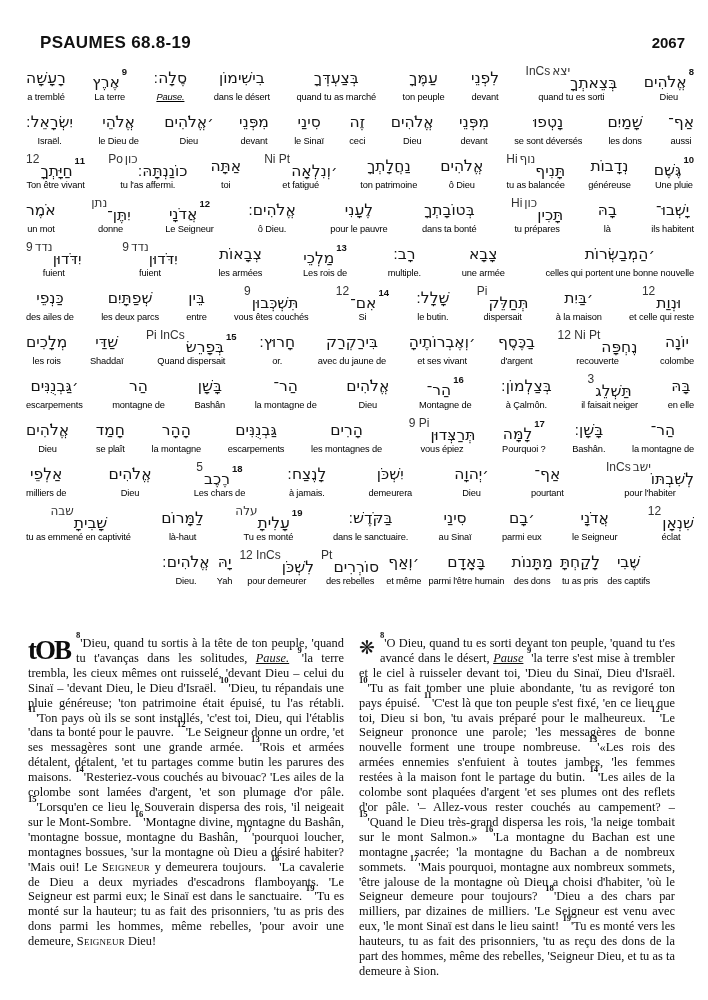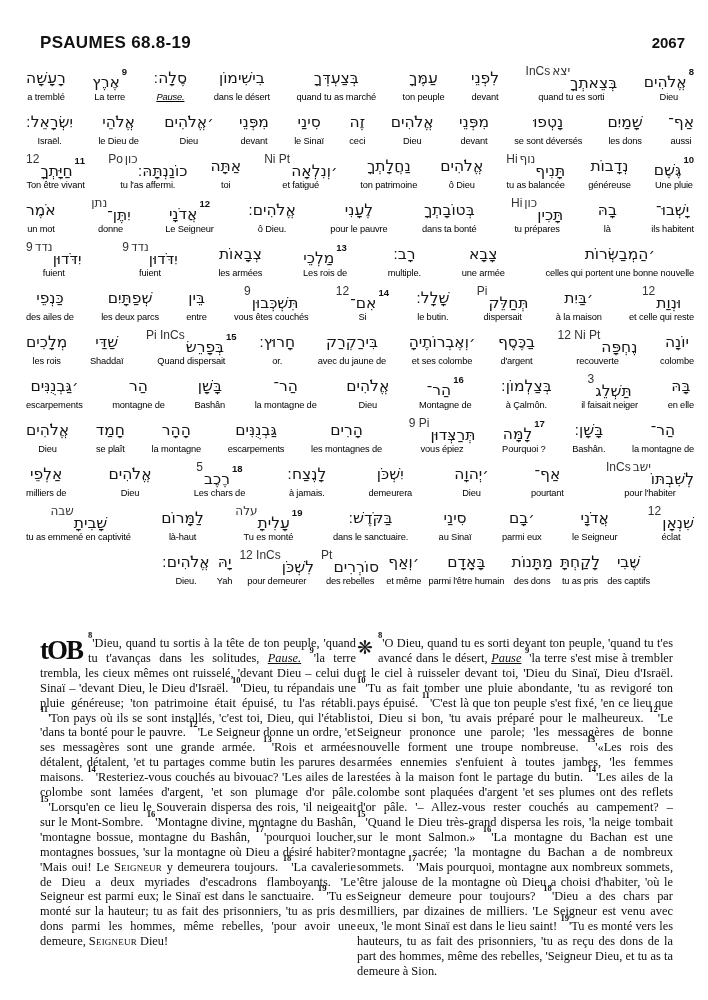--- a/index.html
+++ b/index.html
@@ -24,21 +24,21 @@
   .verse{font-family:"Liberation Sans", sans-serif;font-weight:bold;font-size:9.5px;
     position:relative;top:-6px;direction:ltr;unicode-bidi:isolate;margin-left:2px;}
   .ann{font-size:12px;position:relative;top:-7px;color:#333;}
   .ann-heb{font-family:"DejaVu Sans", sans-serif;margin-left:1px;}
   .ann-lat{font-family:"Liberation Sans", sans-serif;direction:ltr;unicode-bidi:isolate;margin-right:1px;}
   .gloss{direction:ltr;font-family:"Liberation Sans", sans-serif;font-size:9.3px;
     letter-spacing:-0.15px;line-height:11px;margin-top:2px;white-space:nowrap;color:#000;}
   .gloss.italic{font-style:italic;}
 
   
-  .columns{display:flex;gap:1px;padding:42px 22px 0 40px;}
+  .columns{display:flex;gap:15px;padding:42px 22px 0 28px;}
   .col{width:316px;text-align:justify;font-size:12.4px;line-height:14.9px;
     font-family:"Liberation Serif", serif;color:#0d0d0d;}
   .tverse{font-weight:bold;font-size:8.6px;position:relative;top:-4px;line-height:0;}
   .italic{font-style:italic;text-decoration:underline;}
   .smallcaps{font-variant:small-caps;letter-spacing:.2px;}
   .logo-tob{float:left;font-family:"Liberation Serif", serif;font-weight:bold;
     font-size:27px;line-height:26px;letter-spacing:-2px;margin:1px 6px 0 0;}
   .logo-rosette{float:left;font-size:19px;line-height:20px;margin:2px 5px 0 0;color:#1a1a1a;}
 </style>
 </head>
@@ -287,21 +287,21 @@
         <div class="unit">
           <div class="heb-line"><span class="hword">נֶחְפָּה</span><sup class="ann ann-lat">12 Ni Pt</sup></div>
           <div class="gloss">recouverte</div>
         </div>
         <div class="unit">
           <div class="heb-line"><span class="hword">בַכֶּסֶף</span></div>
           <div class="gloss">d'argent</div>
         </div>
         <div class="unit">
           <div class="heb-line"><span class="hword">׳וְאֶבְרוֹתֶיהָ</span></div>
-          <div class="gloss">et ses colombe</div>
+          <div class="gloss">et ses vivant</div>
         </div>
         <div class="unit">
           <div class="heb-line"><span class="hword">בִּירַקְרַק</span></div>
           <div class="gloss">avec du jaune de</div>
         </div>
         <div class="unit">
           <div class="heb-line"><span class="hword">חָרוּץ׃</span></div>
           <div class="gloss">or.</div>
         </div>
         <div class="unit">

